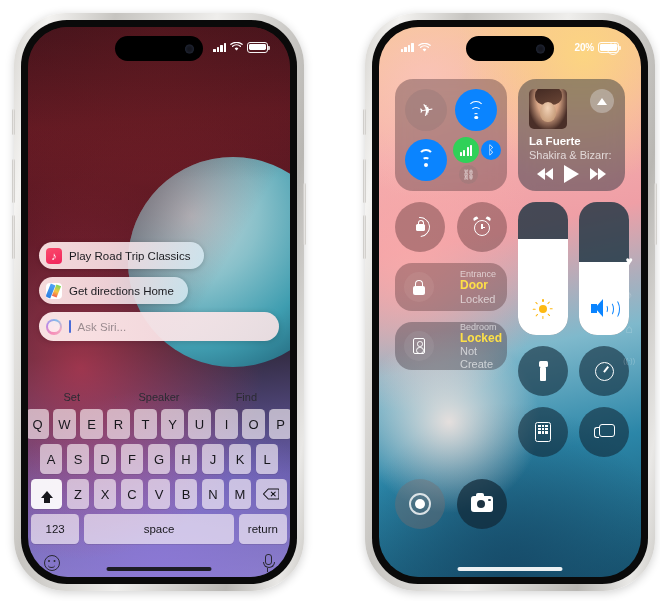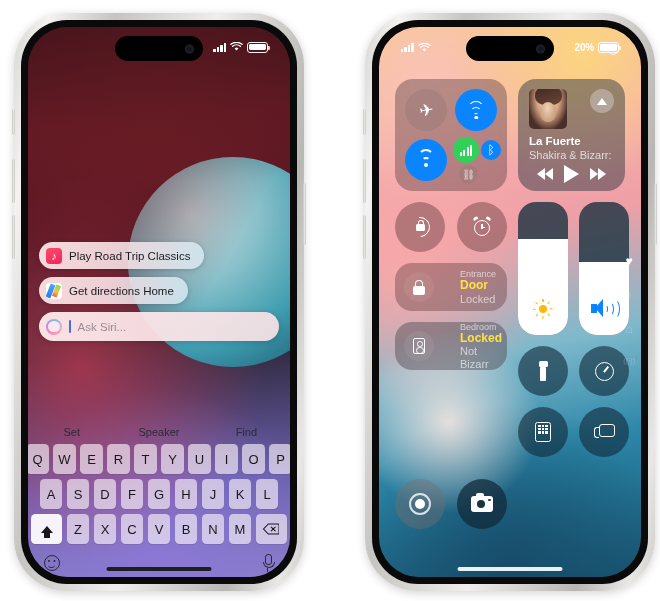--- a/index.html
+++ b/index.html
@@ -538,20 +538,25 @@
               <div class="key">B</div>
               <div class="key">N</div>
               <div class="key">M</div>
               <div class="key wide">
                 <svg class="del-ico" viewBox="0 0 18 13">
                   <path d="M6 .8 H17 a1 1 0 0 1 1 1 V11.2 a1 1 0 0 1-1 1 H6 L.6 6.5 Z" fill="none" stroke="#17171c" stroke-width="1.2"></path>
                   <path d="M9.3 4.4 L13.7 8.7 M13.7 4.4 L9.3 8.7" stroke="#17171c" stroke-width="1.2" stroke-linecap="round"></path>
                 </svg>
               </div>
             </div>
+            <div class="kb-row">
+              <div class="key fn">123</div>
+              <div class="key space">space</div>
+              <div class="key fn">return</div>
+            </div>
           </div>
 
           <div class="kb-bottom">
             <span class="emoji-ico"></span>
             <span class="mic-ico">
               <span class="mic-stem"></span>
             </span>
           </div>
         </div>
 
@@ -706,21 +711,21 @@
                 </span>
               </div>
 
               <div class="home-tile cool">
                 <span class="ht-circ c2">
                   <span class="spk-ico"></span>
                 </span>
                 <span class="ht-txt">
                   <span class="ht-top">Bedroom</span>
                   <span class="ht-mid">Locked</span>
-                  <span class="ht-bot">Not Bizarr</span>
+                  <span class="ht-bot">Not Create</span>
                 </span>
               </div>
             </div>
 
             <div class="rcol">
               <div class="sliders">
                 <div class="slider" id="slider-brightness">
                   <div class="fill" style="height: 72%;"></div>
                   <div class="ic">
                     <span class="sun-ico">

